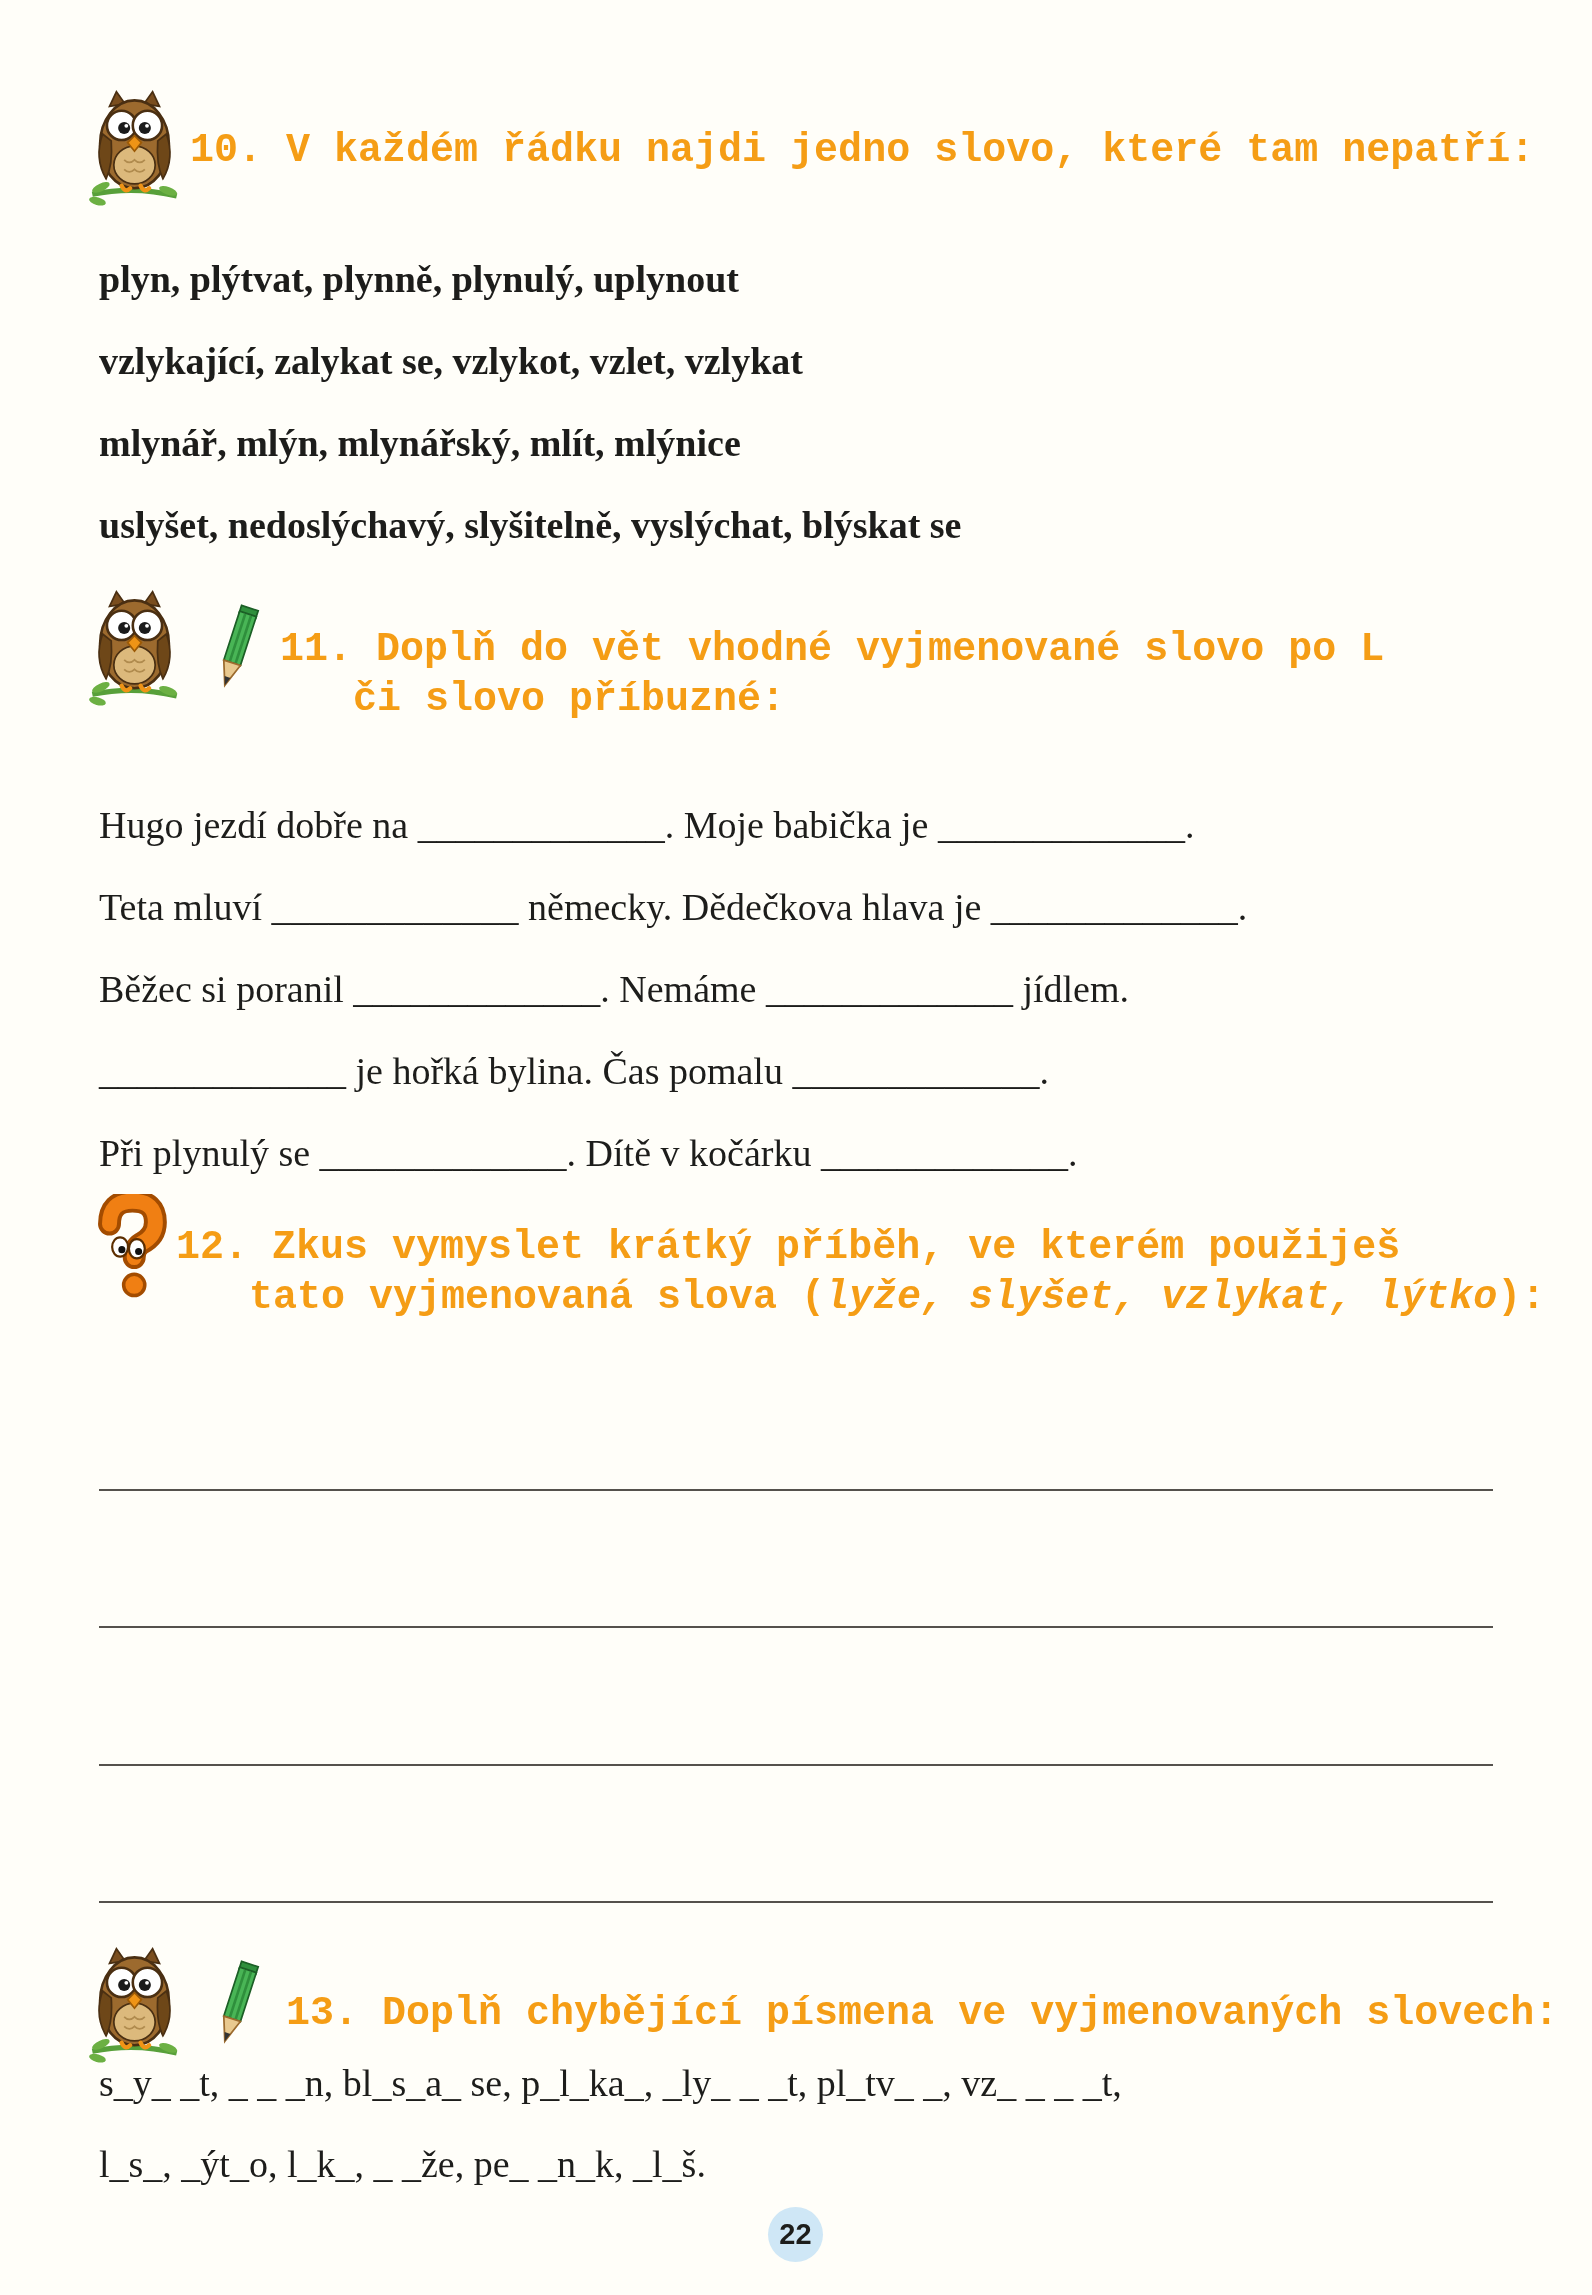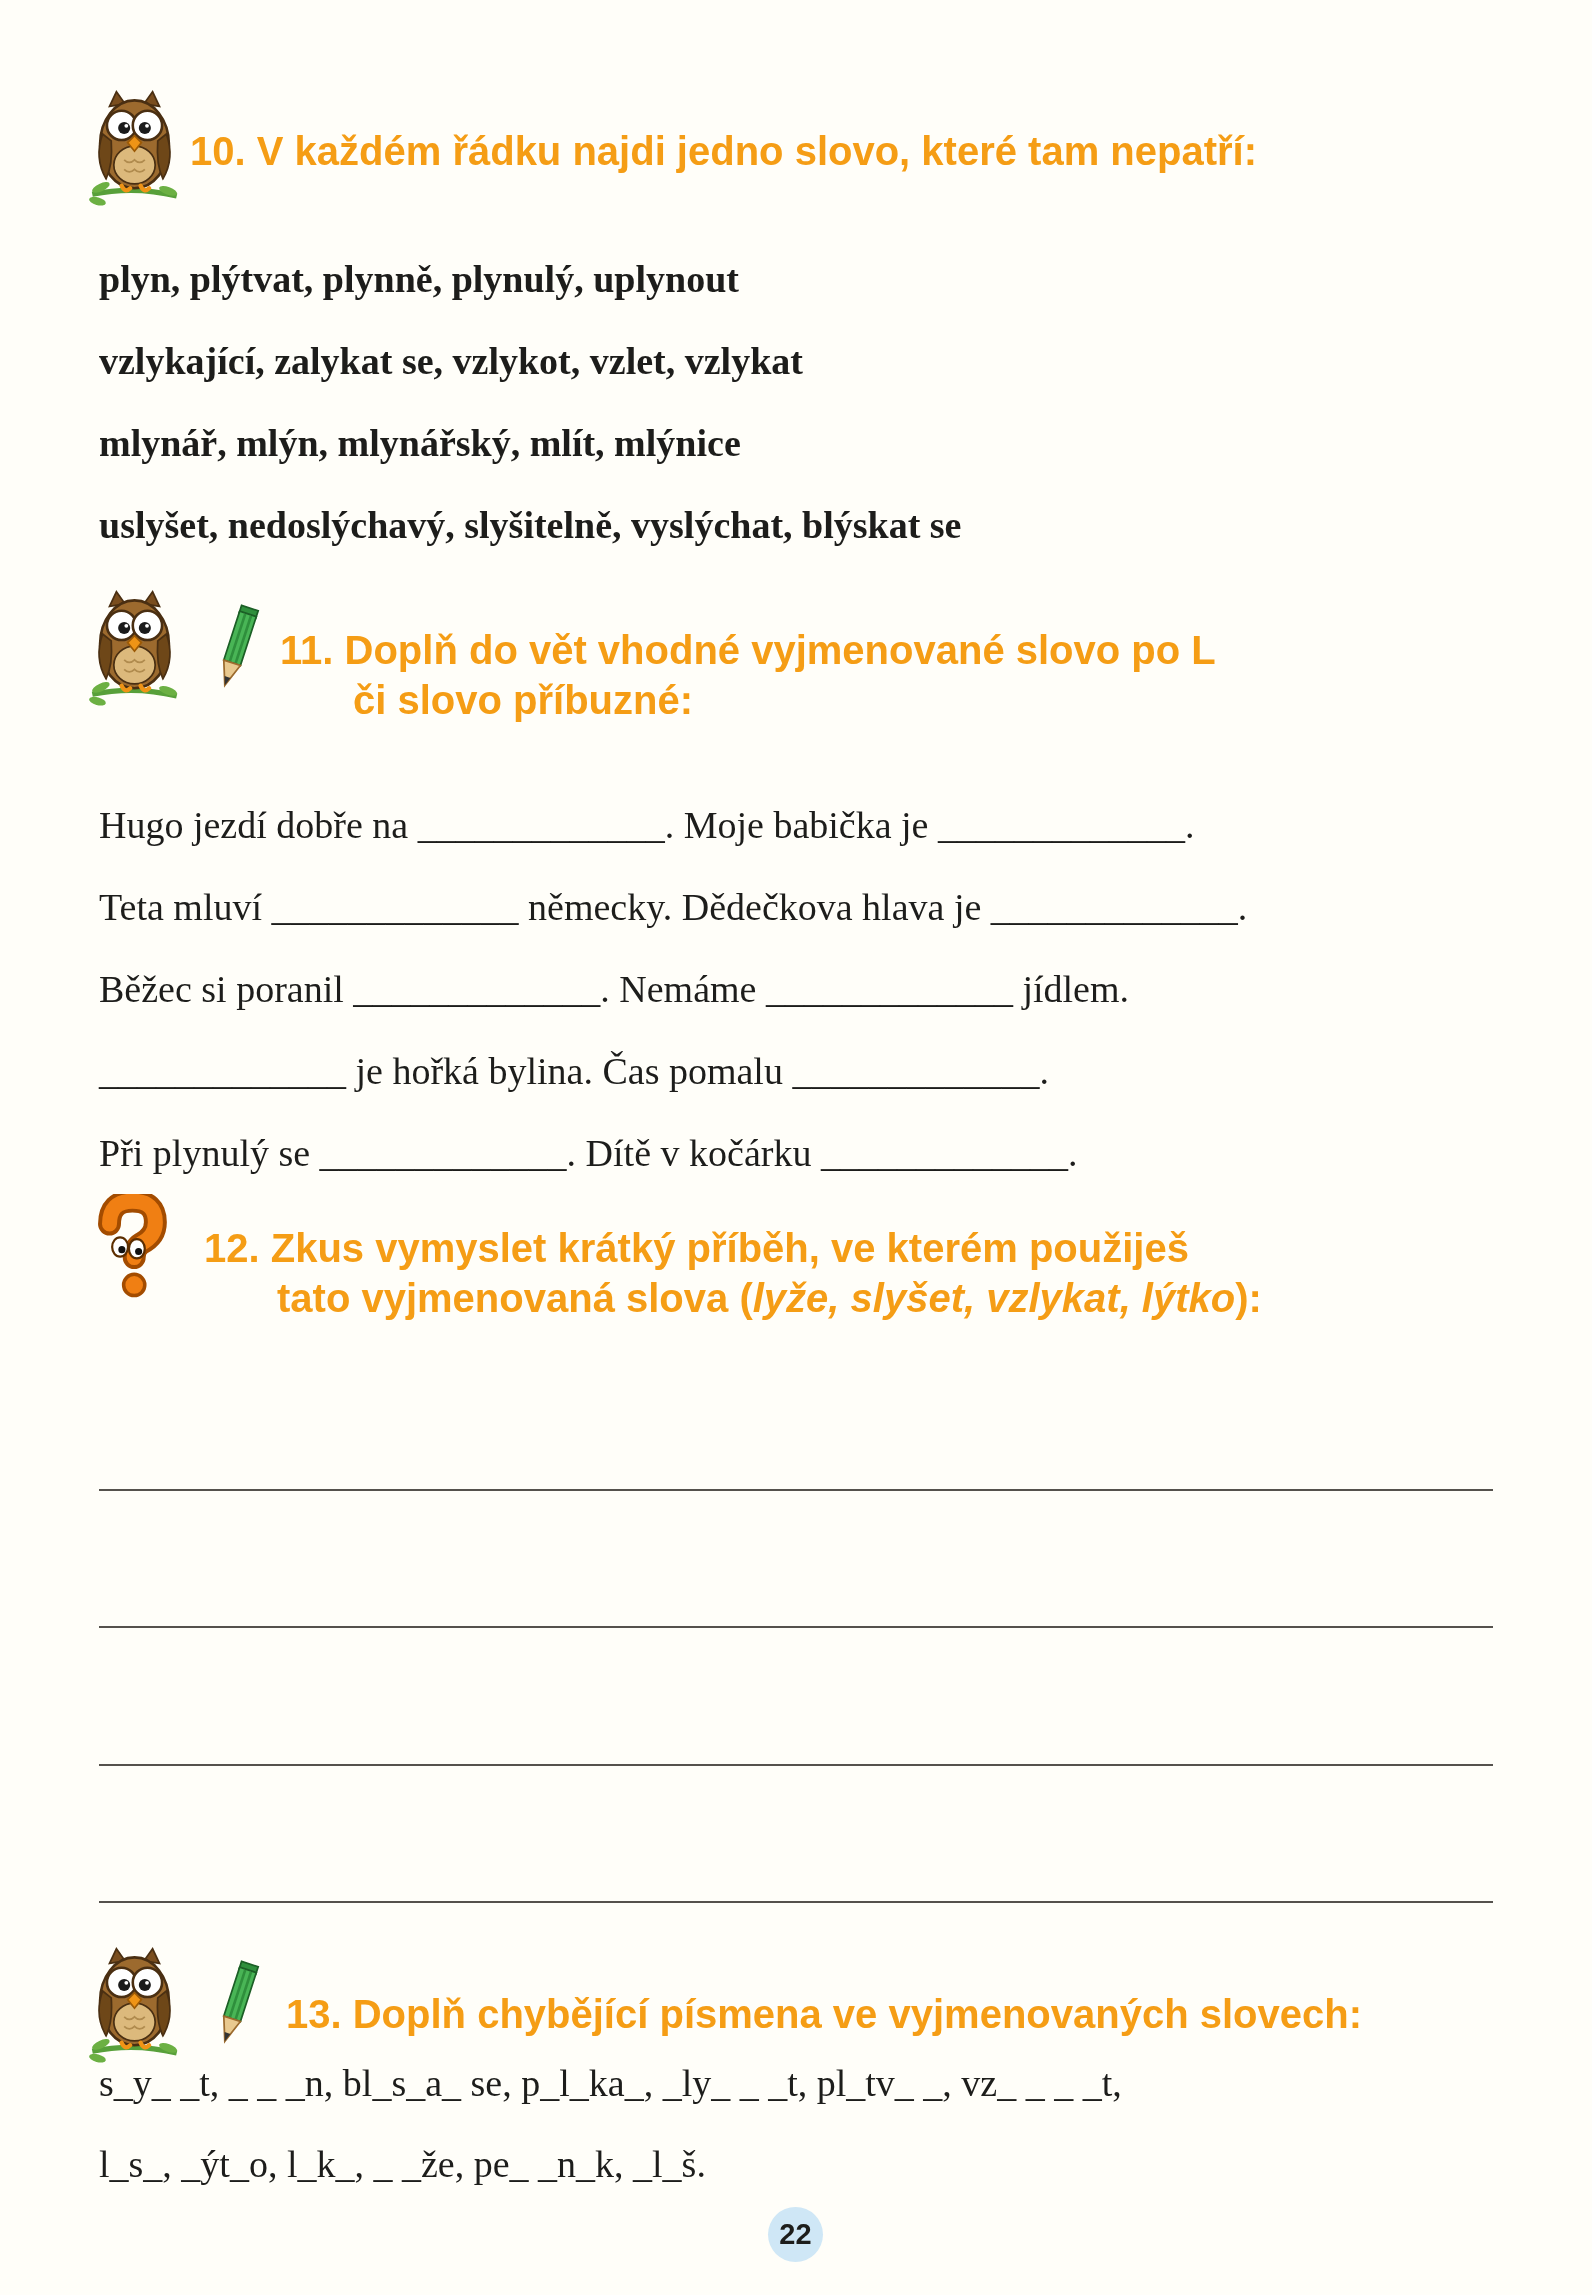--- a/index.html
+++ b/index.html
@@ -10,21 +10,21 @@
   }
   .page {
     position:relative;
     width:1592px; height:2295px;
     background:#fffef9;
     overflow:hidden;
   }
   
   .heading {
     position:absolute;
-    font-family:Liberation Sans, sans-serif;
+    font-family:Liberation Mono, monospace;
     font-weight:700;
     font-size:40px;
     line-height:50px;
     color:#f59d15;
   }
   .heading .hline { display:block; white-space:nowrap; }
   .heading .indent2 { margin-left:73px; }
   .italic { font-style:italic;text-align:right; }
   
   .body-block {
@@ -40,21 +40,21 @@
   .icon { position:absolute; display:block; }
   .owl1   { left:87px; top:89px;  width:95px; height:121px; }
   .owl2   { left:87px; top:589px;  width:95px; height:121px; }
   .owl3   { left:87px; top:1946px; width:95px; height:121px; }
   .pencil1{ left:205px; top:601px;  width:65px;  height:96px; }
   .pencil2{ left:205px; top:1957px; width:65px;  height:96px; }
   .qicon  { left:89px; top:1194px; width:86px; height:106px; }
   
   .h10 { left:190px; top:126px; }
   .h11 { left:280px; top:625px; }
-  .h12 { left:204px; top:1223px; }
+  .h12 { left:176px; top:1223px; }
   .h13 { left:286px; top:1989px; }
   .rows10 { top:238px;font-weight:bold; }
   .sents11 { top:784px; }
   .rows13 { top:2043px;font-family:Liberation Serif, serif; }
   
   .write-line {
     position:absolute;
     left:99px;
     width:1394px;
     height:0;

